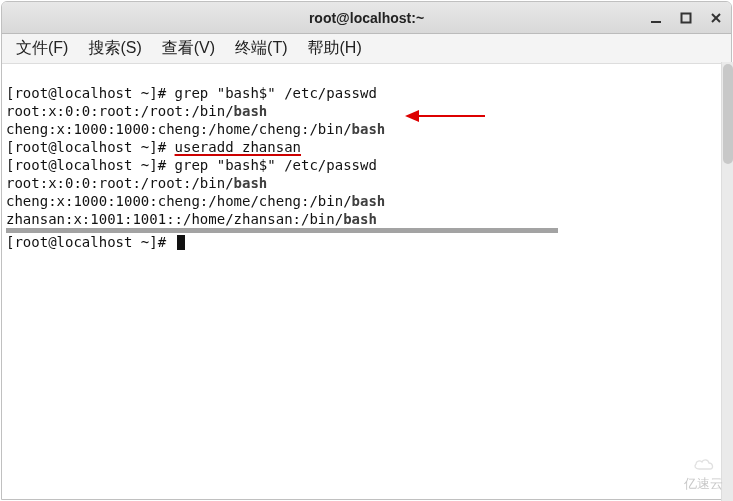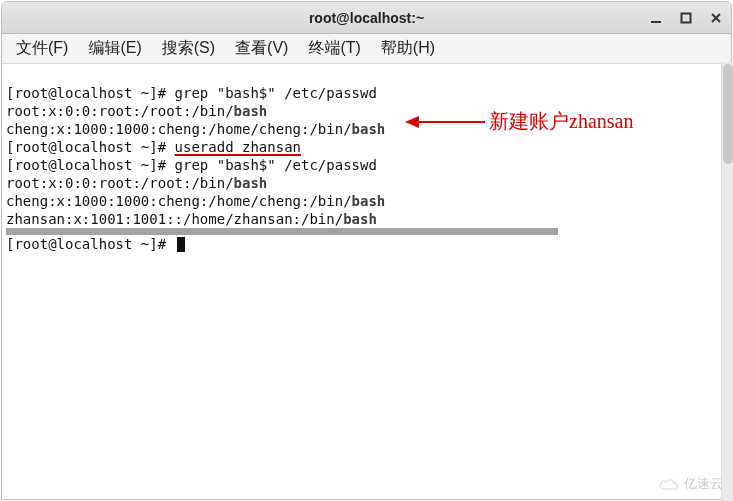--- a/index.html
+++ b/index.html
@@ -90,21 +90,21 @@
     }
     .scroll-thumb {
       width: 10px;
       margin: 2px auto 0;
       height: 100px;
       background: #c8c8c8;
       border-radius: 5px;
     }
     .hl-red { color: #404040; font-weight: bold; }
     .ul-red { text-decoration: underline; text-decoration-color: #cc0000; text-decoration-thickness: 2px; text-underline-offset: 2px; }
-    .row-ul { display: inline-block; border-bottom: 7px solid #a3a3a3; }
+    .row-ul { display: inline-block; border-bottom: 5px solid #a3a3a3; }
     .cursor {
       display: inline-block;
       width: 8px;
       height: 15px;
       background: #111;
       vertical-align: text-bottom;
       margin-left: 2px;
     }
     .annotation {
       position: absolute;
@@ -127,20 +127,21 @@
     .watermark {
       position: absolute;
       right: 10px;
       bottom: 8px;
       display: flex;
       align-items: center;
       gap: 4px;
       color: #c8c8c8;
       font-size: 13px;
       font-family: "Microsoft YaHei", sans-serif;
+      flex-direction: column;
     }
     .watermark svg { opacity: 0.55; }
   </style>
 </head>
 <body>
 
 <div class="window">
   <div class="titlebar">
     <span>root@localhost:~</span>
     <div class="controls">
@@ -158,21 +159,20 @@
         <svg width="12" height="12" viewBox="0 0 12 12">
             <line x1="2" y1="2" x2="10" y2="10" stroke="#333" stroke-width="2"></line>
             <line x1="10" y1="2" x2="2" y2="10" stroke="#333" stroke-width="2"></line>
           </svg>
       </span>
     </div>
   </div>
 
   <div class="menubar">
     <div class="menu-item">文件(F)</div>
-    <div class="menu-item">编辑(E)</div>
     <div class="menu-item">搜索(S)</div>
     <div class="menu-item">查看(V)</div>
     <div class="menu-item">终端(T)</div>
     <div class="menu-item">帮助(H)</div>
   </div>
 
   <div class="terminal">
 <span>[root@localhost ~]# </span><span>grep "bash$" /etc/passwd</span>
 <span>root:x:0:0:root:/root:/bin/</span><span class="hl-red">bash</span>
 <span>cheng:x:1000:1000:cheng:/home/cheng:/bin/</span><span class="hl-red">bash</span>
@@ -187,21 +187,20 @@
 
 <div class="scroll">
   <div class="scroll-thumb"></div>
 </div>
 
 <div class="annotation">
   <svg class="arrow" viewBox="0 0 80 16">
     <line x1="8" y1="8" x2="80" y2="8" stroke="#d00" stroke-width="2"></line>
     <polygon points="0,8 14,2 14,14" fill="#d00"></polygon>
   </svg>
-  <span class="annotation-text">新建账户zhansan</span>
 </div>
 
 <div class="watermark">
   <svg width="22" height="14" viewBox="0 0 22 14">
     <path d="M6 12 C2 12 1 9 3 7 C3 4 7 3 9 5 C10 2 15 2 16 6 C20 6 21 12 17 12 Z" fill="none" stroke="#c8c8c8" stroke-width="1.3"></path>
   </svg>
   <span>亿速云</span>
 </div>
 
 </body></html>

